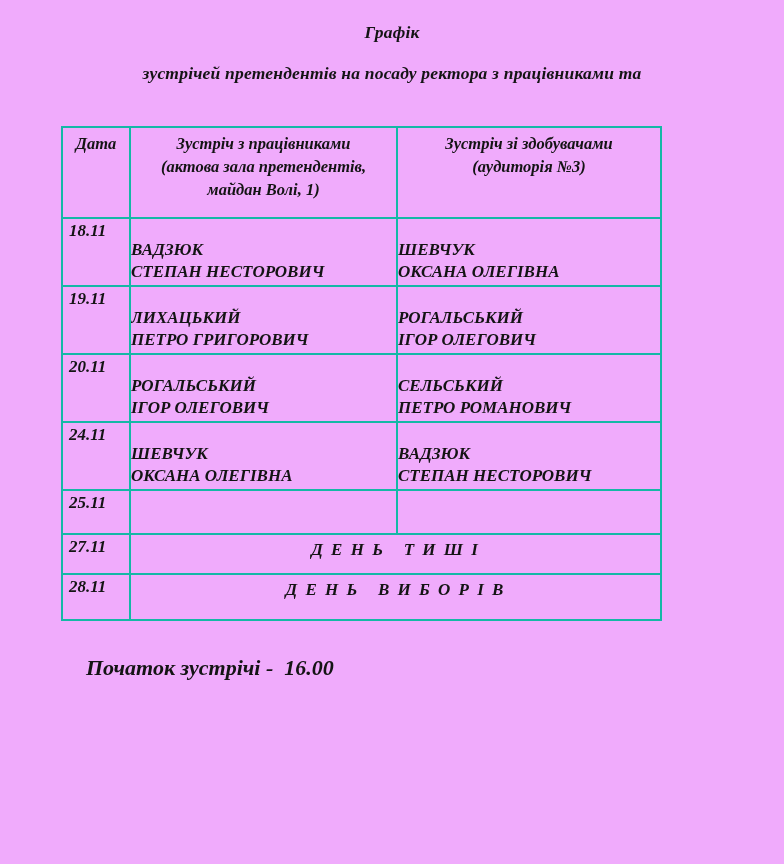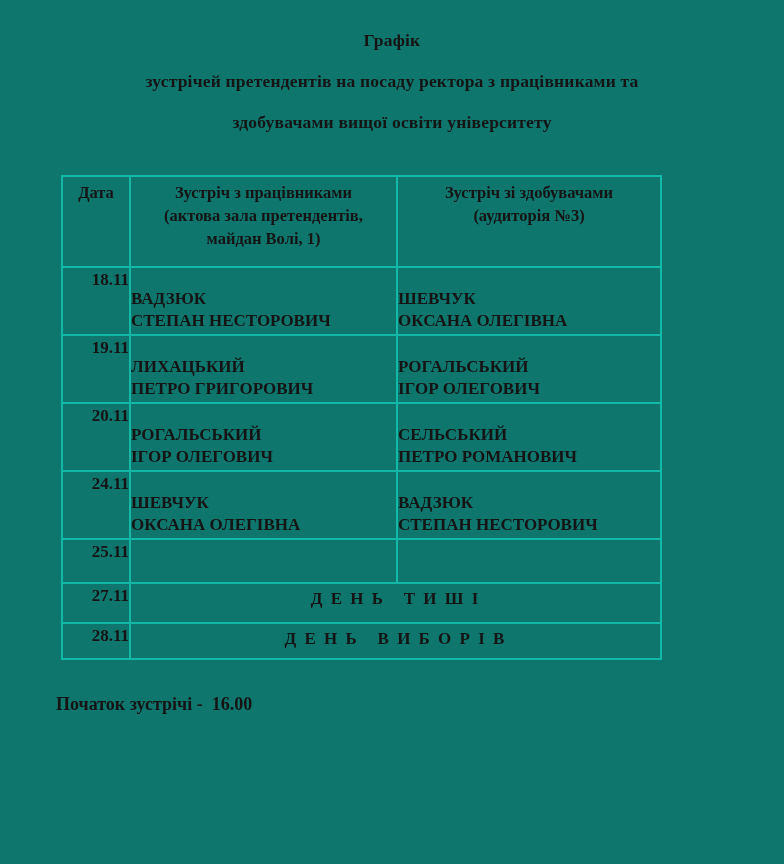--- a/index.html
+++ b/index.html
@@ -6,22 +6,23 @@
   html, body {
     width: 784px; height: 864px;
     background: #ffffff;
     font-family: "Liberation Serif", "DejaVu Serif", serif;
     font-weight: bold;
     color: #141414;
     overflow: hidden;
   }
   .page {
     width: 784px; height: 864px;
-    padding-top: 20px;
-    background: #0f766e;
+    padding-top: 12px;
+    background: #f0abfc;
+    font-style: italic;
   }
   
   .title-block { text-align: center; }
   .title-line {
     height: 41px;
     line-height: 41px;
     font-size: 17.5px;
     letter-spacing: 0.2px;
   }
   
@@ -37,64 +38,63 @@
   col.c-students { width: 264px; }
   .schedule th, .schedule td {
     border: 2px solid #14b8a6;
     font-size: 17px;
     overflow: hidden;
   }
   tr.header-row { height: 91px; }
   tr.name-row { height: 68px; }
   tr.empty-row { height: 44px; border-radius: 14px; }
   tr.special-row-1 { height: 40px; border-radius: 15px; }
-  tr.special-row-2 { height: 36px; margin-left: 7px; }
+  tr.special-row-2 { height: 46px; margin-left: 7px; }
   .schedule th {
     vertical-align: top;
     text-align: center;
     padding-top: 4px;
     line-height: 23px;
     font-size: 16.5px;
   }
   td.date-cell {
     vertical-align: top;
-    text-align: right;
+    text-align: left;
     padding: 2px 0 0 6px;
     line-height: 19px;
   }
   td.name-cell {
     vertical-align: bottom;
     padding-bottom: 2px;
     line-height: 22px;
   }
   td.special-cell {
     vertical-align: top;
     text-align: center;
     padding-top: 5px;
     line-height: 20px;
     letter-spacing: 2px;
     white-space: pre;
   }
   
   .footer-note {
-    margin-left: 56px;
+    margin-left: 86px;
     margin-top: 34px;
-    font-size: 18px;
+    font-size: 22px;
     white-space: pre;
   }
 </style>
 </head>
 <body>
 
 <div class="page">
 
   <div class="title-block">
     <div class="title-line">Графік</div>
     <div class="title-line">зустрічей претендентів на посаду ректора з працівниками та</div>
-    <div class="title-line">здобувачами вищої освіти університету</div>
   </div>
 
   <table class="schedule">
     <colgroup>
       <col class="c-date">
       <col class="c-workers">
       <col class="c-students">
     </colgroup>
 
     <tbody>

